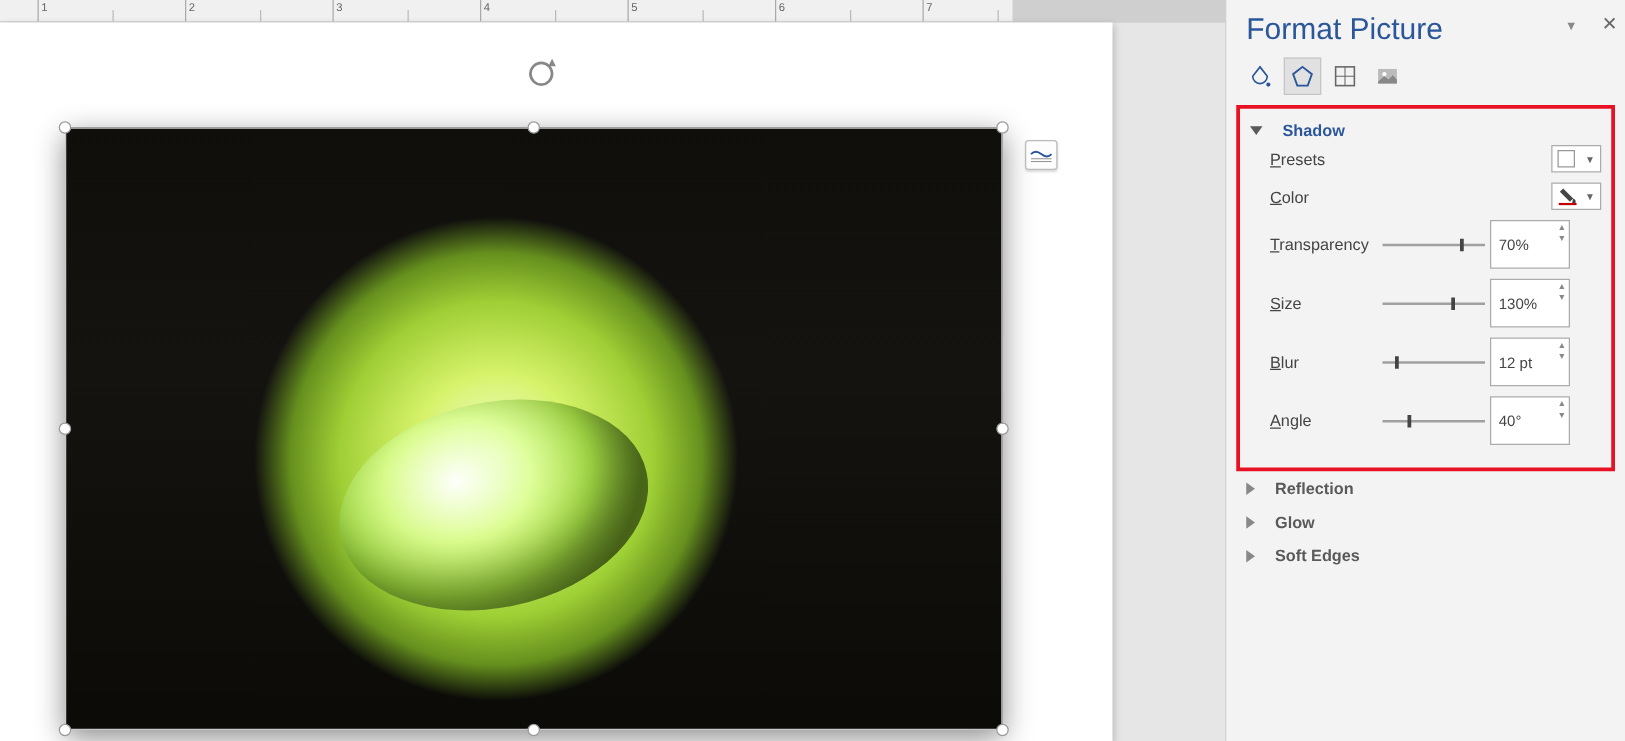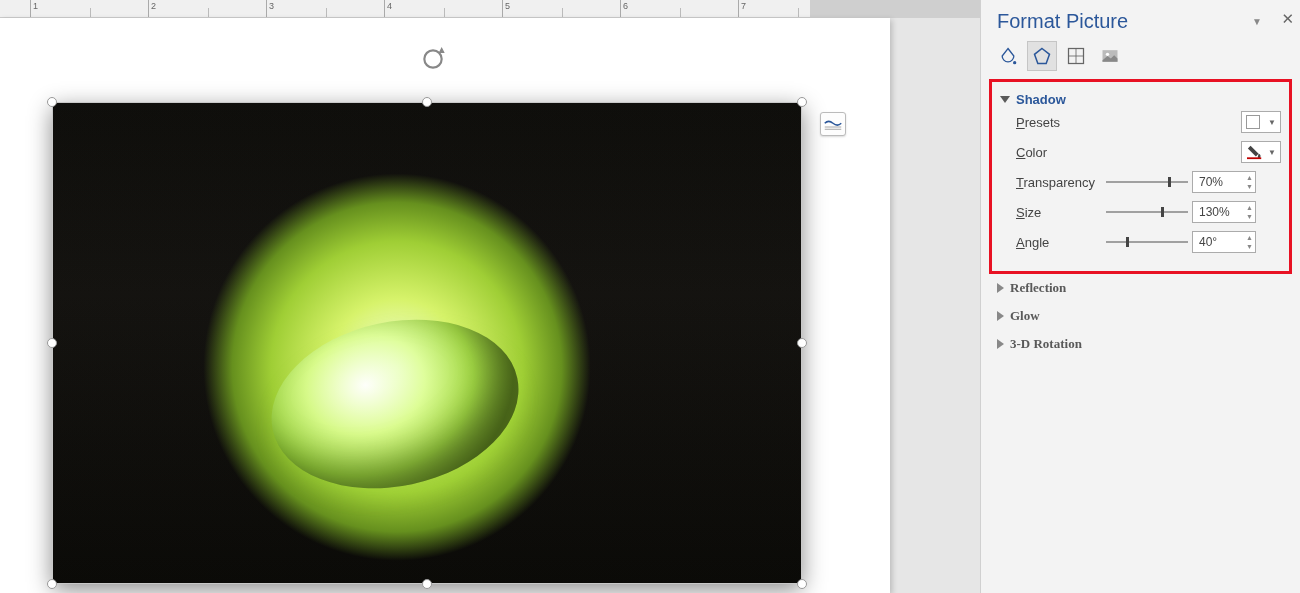--- a/index.html
+++ b/index.html
@@ -38,43 +38,43 @@
   .handle.tm { top: 5px; left: 50%; margin-left: -5px; }
   .handle.bm { bottom: 5px; left: 50%; margin-left: -5px; }
   .handle.ml { top: 50%; left: 5px; margin-top: -5px; }
   .handle.mr { top: 50%; right: 5px; margin-top: -5px; }
 
   .layout-btn { position:absolute; top: 94px; left: 820px; width:26px; height:24px; background:#fdfdfd; border:1px solid #bbb; border-radius:3px; box-shadow:0 1px 2px rgba(0,0,0,.15); display:flex; align-items:center; justify-content:center;}
   .layout-btn svg{width:18px;height:14px;}
 
   
   .pane { flex: 1; height: 593px; background: #f3f3f3; border-left: 1px solid #d0d0d0; position:relative; font-size:13px; color:#444;}
-  .pane-title { padding: 10px 16px 6px 16px; font-size: 20px; color: #2b579a; font-weight: 400;}
+  .pane-title { padding: 10px 16px 6px 16px; font-size: 24px; color: #2b579a; font-weight: 400;}
   .pane-close { position:absolute; top:10px; right:6px; color:#666; font-size:15px; cursor:default;}
   .pane-drop { position:absolute; top:16px; right:38px; color:#888; font-size:10px;}
   .tab-icons { display:flex; gap:4px; padding: 2px 12px 8px 12px;}
   .tab-icons .tab { width:30px; height:30px; display:flex; align-items:center; justify-content:center; border:1px solid transparent;}
   .tab-icons .tab.active { background:#e1e1e1; border:1px solid #c5c5c5;}
   .tab svg{width:20px;height:20px;}
 
   .highlight { margin: 0 8px; border: 3px solid #e81123; padding: 10px 8px 14px 8px;}
-  .sect-head { display:flex; align-items:center; gap:6px; cursor:default;}
+  .sect-head { display:flex; align-items:center; gap:16px; cursor:default;}
   .arrow-down { width:0;height:0;border-left:5px solid transparent;border-right:5px solid transparent;border-top:7px solid #595959;}
   .arrow-right { width:0;height:0;border-top:5px solid transparent;border-bottom:5px solid transparent;border-left:7px solid #888;}
   .sect-head.open span { color:#2b579a; font-weight:600; }
-  .sect-head.closed span { color:#595959; font-weight:600;font-family:Liberation Serif, serif; }
+  .sect-head.closed span { color:#595959; font-weight:600; }
   .sect-head.closed { padding: 6px 16px;}
 
   .row { display:flex; align-items:center; padding: 4px 0 4px 16px;}
   .row .lbl { flex: 0 0 90px;}
   .row .lbl u{text-decoration:underline;}
   .slider { position:relative; flex: 0 0 82px; height:16px; margin-right:4px;}
   .slider .track { position:absolute; top:7px; left:0; right:0; height:2px; background:#a0a0a0;}
   .slider .thumb { position:absolute; top:3px; width:3px; height:10px; background:#444;}
-  .spin { width:64px; height:22px; border:1px solid #ababab; background:#fff; display:flex; align-items:center; padding:0 16px 0 6px; font-size:12px; position:relative;}
+  .spin { width:64px; height:39px; border:1px solid #ababab; background:#fff; display:flex; align-items:center; padding:0 16px 0 6px; font-size:12px; position:relative;}
   .spin .arrows{position:absolute;right:2px;top:1px;display:flex;flex-direction:column;color:#888;font-size:7px;line-height:9px;}
   .pick { width:40px; height:22px; border:1px solid #ababab; background:#fff; display:flex; align-items:center; justify-content:space-between; padding:0 4px; margin-left:auto;}
   .pick .sw{width:14px;height:14px;border:1px solid #999;background:#fff;}
   .pick .dd{font-size:8px;color:#666;}
   .pick.color svg{width:18px;height:16px;}
 </style>
 </head>
 <body>
 
 <div class="doc-area">
@@ -213,20 +213,34 @@
         </div>
       <div class="spin">
           <span>130%</span>
           <div class="arrows">
             <span>▲</span>
             <span>▼</span>
           </div>
         </div>
     </div>
     <div class="row">
+      <div class="lbl"><u>B</u>lur</div>
+      <div class="slider">
+          <div class="track"></div>
+          <div class="thumb" style="left:10px"></div>
+        </div>
+      <div class="spin">
+          <span>12 pt</span>
+          <div class="arrows">
+            <span>▲</span>
+            <span>▼</span>
+          </div>
+        </div>
+    </div>
+    <div class="row">
       <div class="lbl"><u>A</u>ngle</div>
       <div class="slider">
           <div class="track"></div>
           <div class="thumb" style="left:20px"></div>
         </div>
       <div class="spin">
           <span>40°</span>
           <div class="arrows">
             <span>▲</span>
             <span>▼</span>
@@ -238,15 +252,15 @@
   <div class="sect-head closed">
       <div class="arrow-right"></div>
       <span>Reflection</span>
     </div>
   <div class="sect-head closed">
       <div class="arrow-right"></div>
       <span>Glow</span>
     </div>
   <div class="sect-head closed">
       <div class="arrow-right"></div>
-      <span>3-D Rotation</span>
+      <span>Soft Edges</span>
     </div>
 </div>
 
 </body></html>

